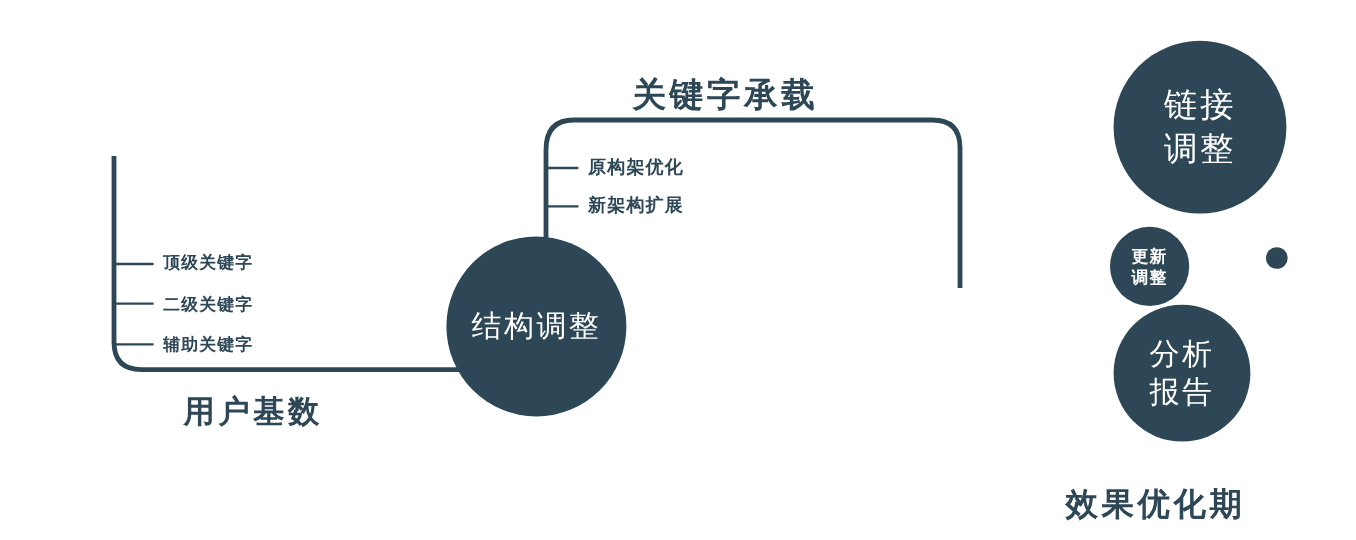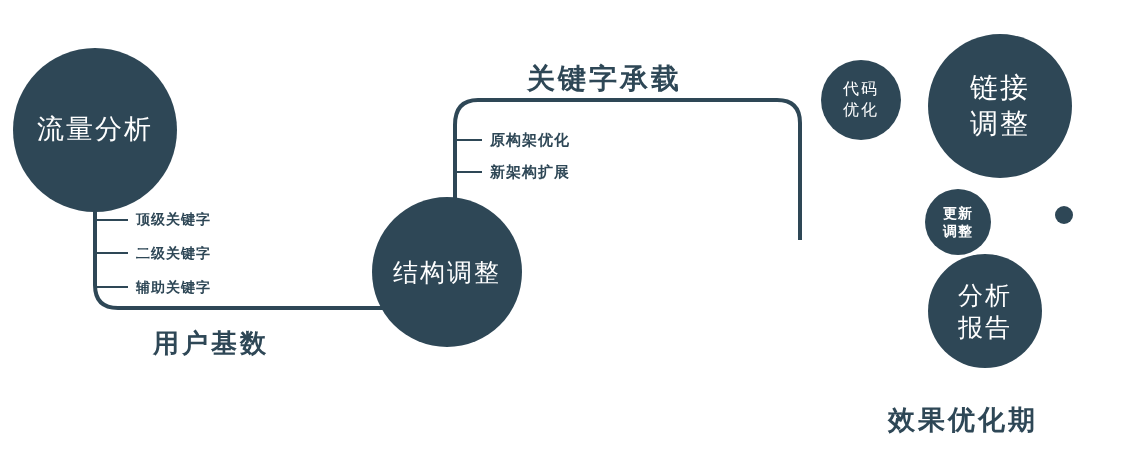--- a/index.html
+++ b/index.html
@@ -51,33 +51,26 @@
   <svg class="connector-layer" viewBox="0 0 1130 450">
     <path class="connector" d="M95 130 V285 Q95 308 118 308 H450"></path>
     <path class="connector" d="M455 272 V125 Q455 100 478 100 H777 Q800 100 800 123 V240"></path>
     <line class="tick" x1="95" y1="220" x2="128" y2="220"></line>
     <line class="tick" x1="95" y1="253" x2="128" y2="253"></line>
     <line class="tick" x1="95" y1="287" x2="128" y2="287"></line>
     <line class="tick" x1="455" y1="140" x2="482" y2="140"></line>
     <line class="tick" x1="455" y1="172" x2="482" y2="172"></line>
   </svg>
 
-  <div class="circle n-traffic">
-    <span class="lbl">流量分析</span>
-  </div>
 
   <div class="circle n-structure">
     <span class="lbl">结构调整</span>
   </div>
 
 
-  <div class="circle n-code">
-    <span class="lbl">代码
-优化</span>
-  </div>
 
   <div class="circle n-link">
     <span class="lbl">链接
 调整</span>
   </div>
 
   <div class="circle n-update">
     <span class="lbl">更新
 调整</span>
   </div>

